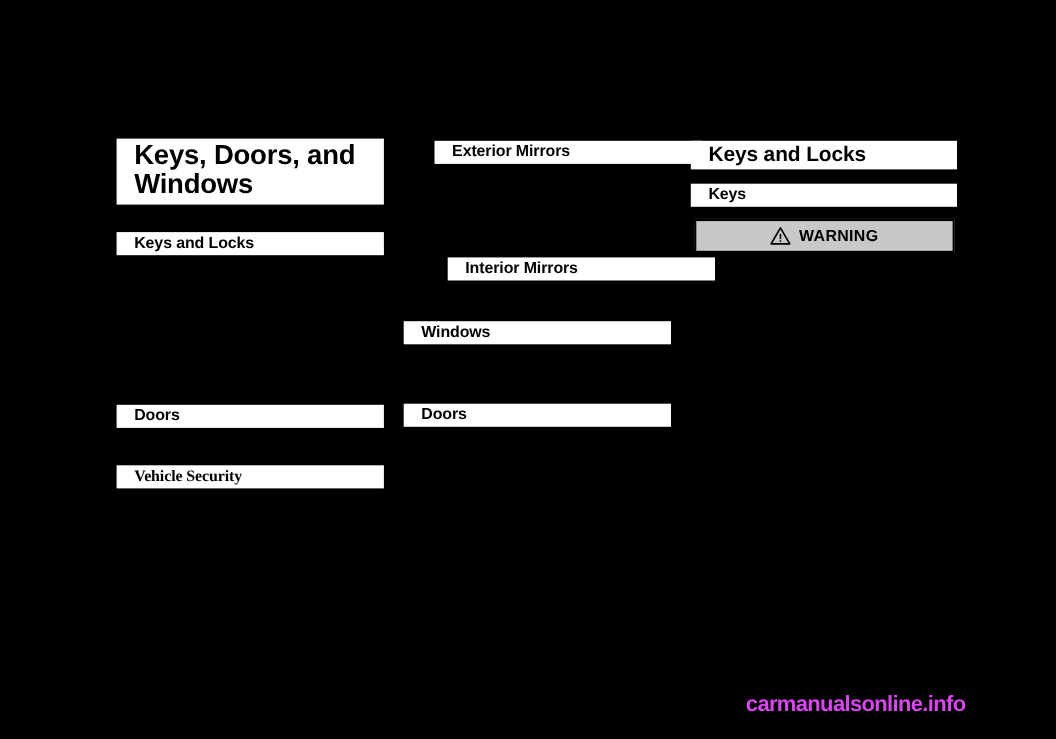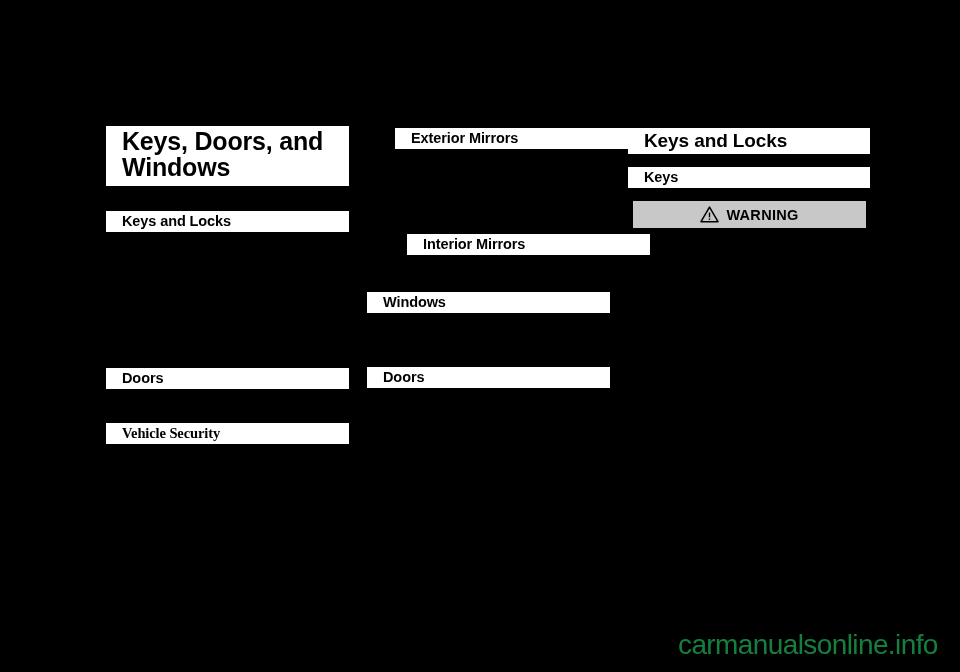--- a/index.html
+++ b/index.html
@@ -134,24 +134,24 @@
   .toc-c1-c { left: 107px; top: 446px; width: 242px; }
   .toc-c2-a { left: 368px; top: 154px; width: 242px; }
   .toc-c2-b { left: 368px; top: 258px; width: 242px; }
   .toc-c2-c { left: 368px; top: 316px; width: 242px; }
 
   
   .watermark {
     position: absolute;
     left: 678px;
     top: 629px;
-    font-size: 28px;
-    color: #15803d;
+    font-size: 20px;
+    color: #d946ef;
     letter-spacing: -0.6px;
-    font-weight: normal;
+    font-weight: bold;
   }
 </style>
 </head>
 <body>
 
 <div class="page">
 
   <div class="bar chapter-title">Keys, Doors, and Windows</div>
 
   <div class="bar sec c1 sec-keys-locks-1">Keys and Locks</div>

